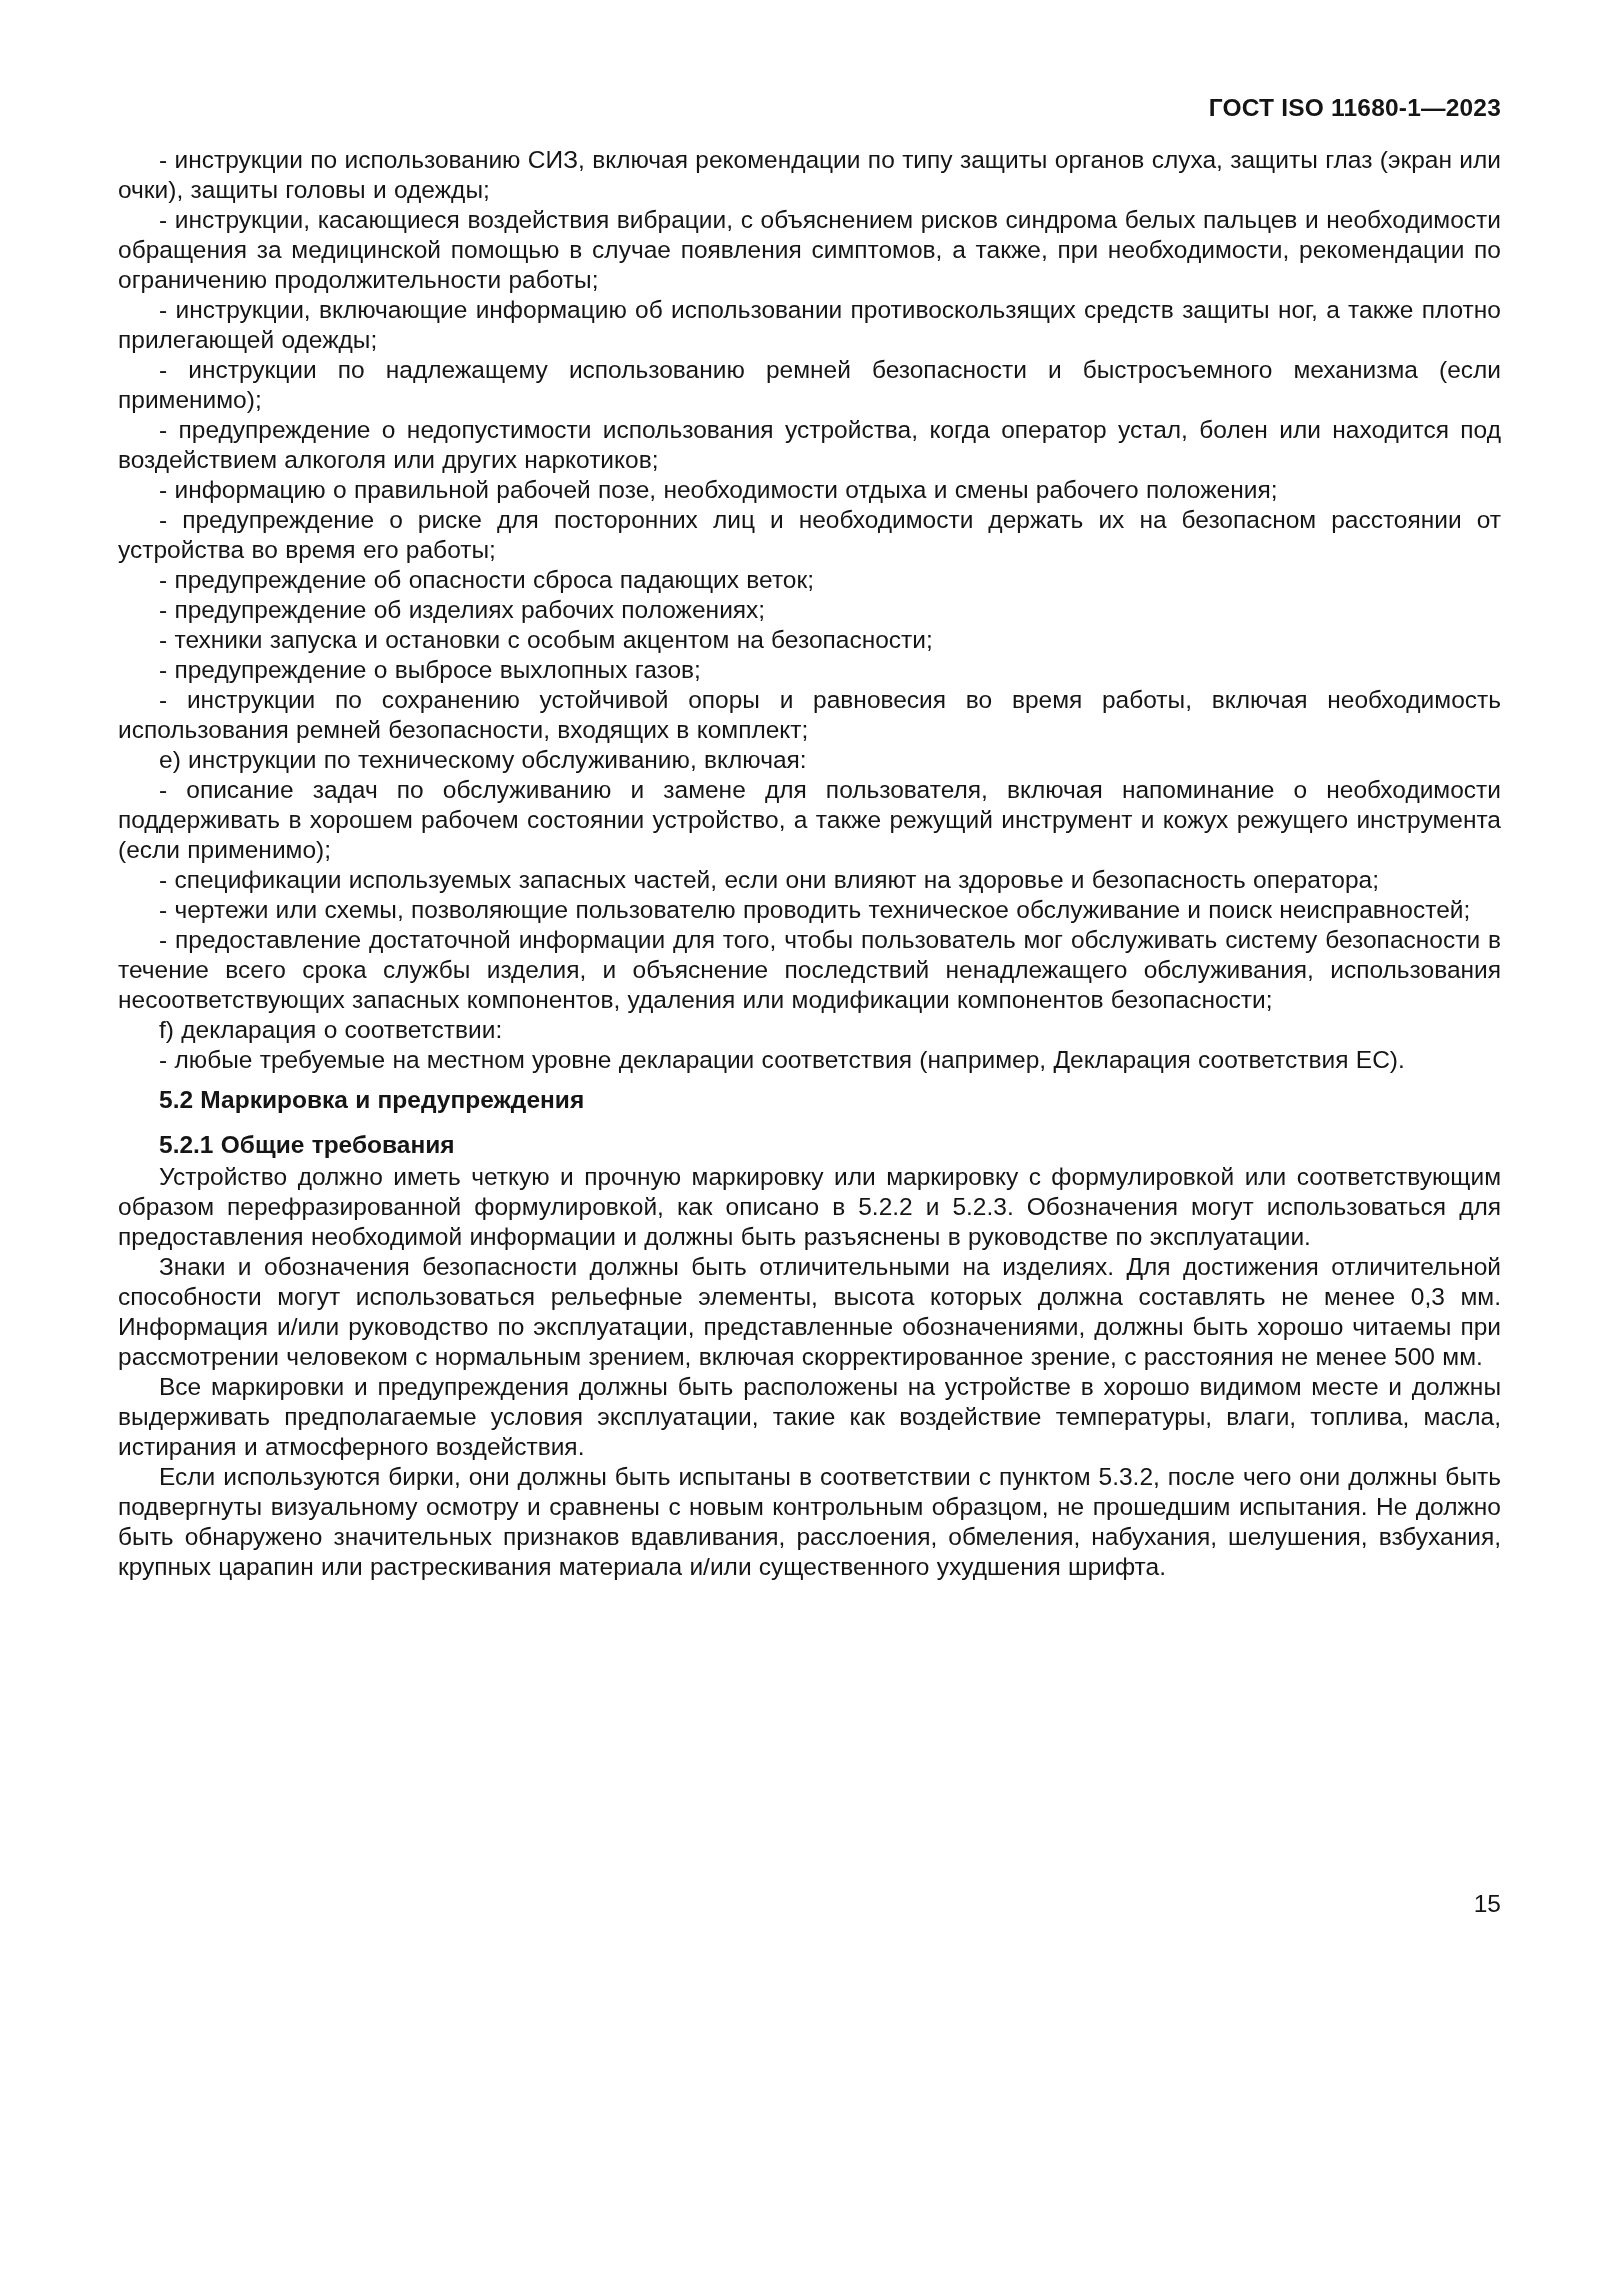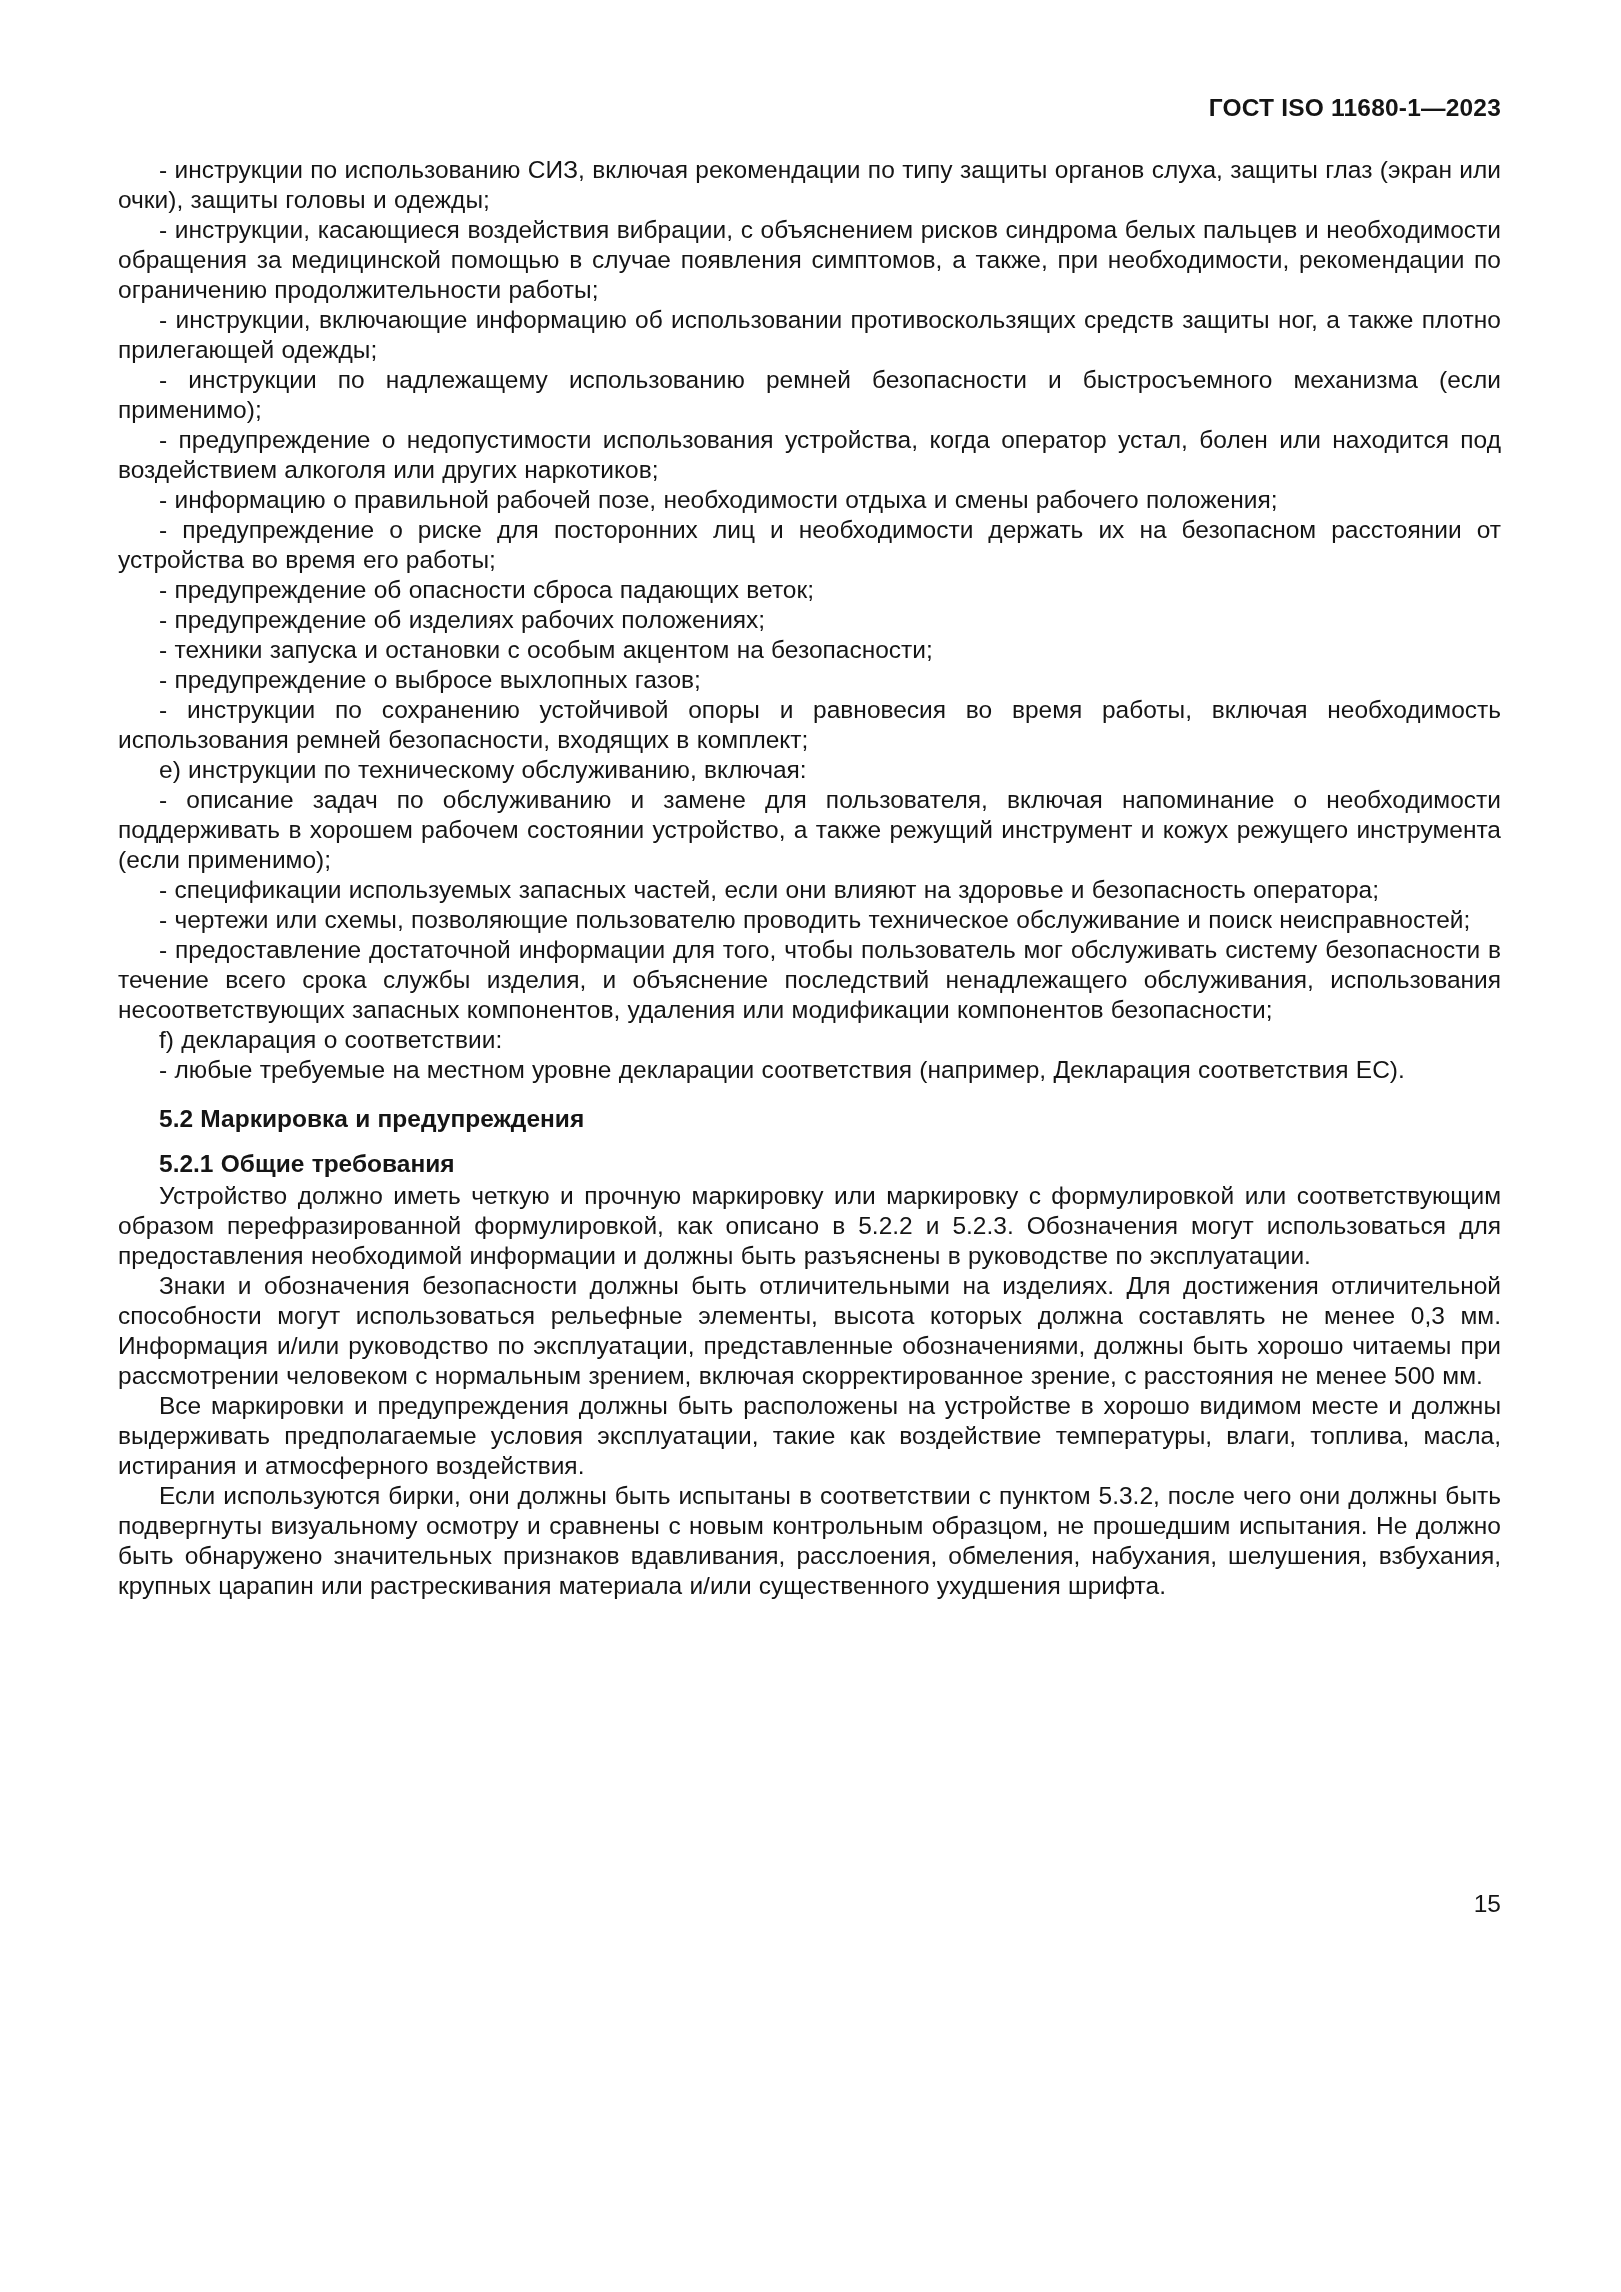--- a/index.html
+++ b/index.html
@@ -21,36 +21,36 @@
     top: 94px;
     left: 118px;
     right: 120px;
     text-align: right;
     font-size: 24.5px;
     font-weight: bold;
     letter-spacing: 0.2px;
   }
   .doc-content {
     position: absolute;
-    top: 155px;
+    top: 145px;
     left: 118px;
     right: 120px;
   }
   .doc-content p {
     margin: 0;
     font-size: 24.5px;
     line-height: 30px;
     text-align: justify;
     text-indent: 41px;
     word-spacing: 0.5px;
   }
   .doc-content p.h1 {
     font-weight: bold;
     text-align: left;
-    margin-top: 19px;
+    margin-top: 10px;
     margin-bottom: 13.7px;
   }
   .doc-content p.h2 {
     font-weight: bold;
     text-align: left;
     margin-top: 15px;
     margin-bottom: 2px;
   }
   .page-number {
     position: absolute;

